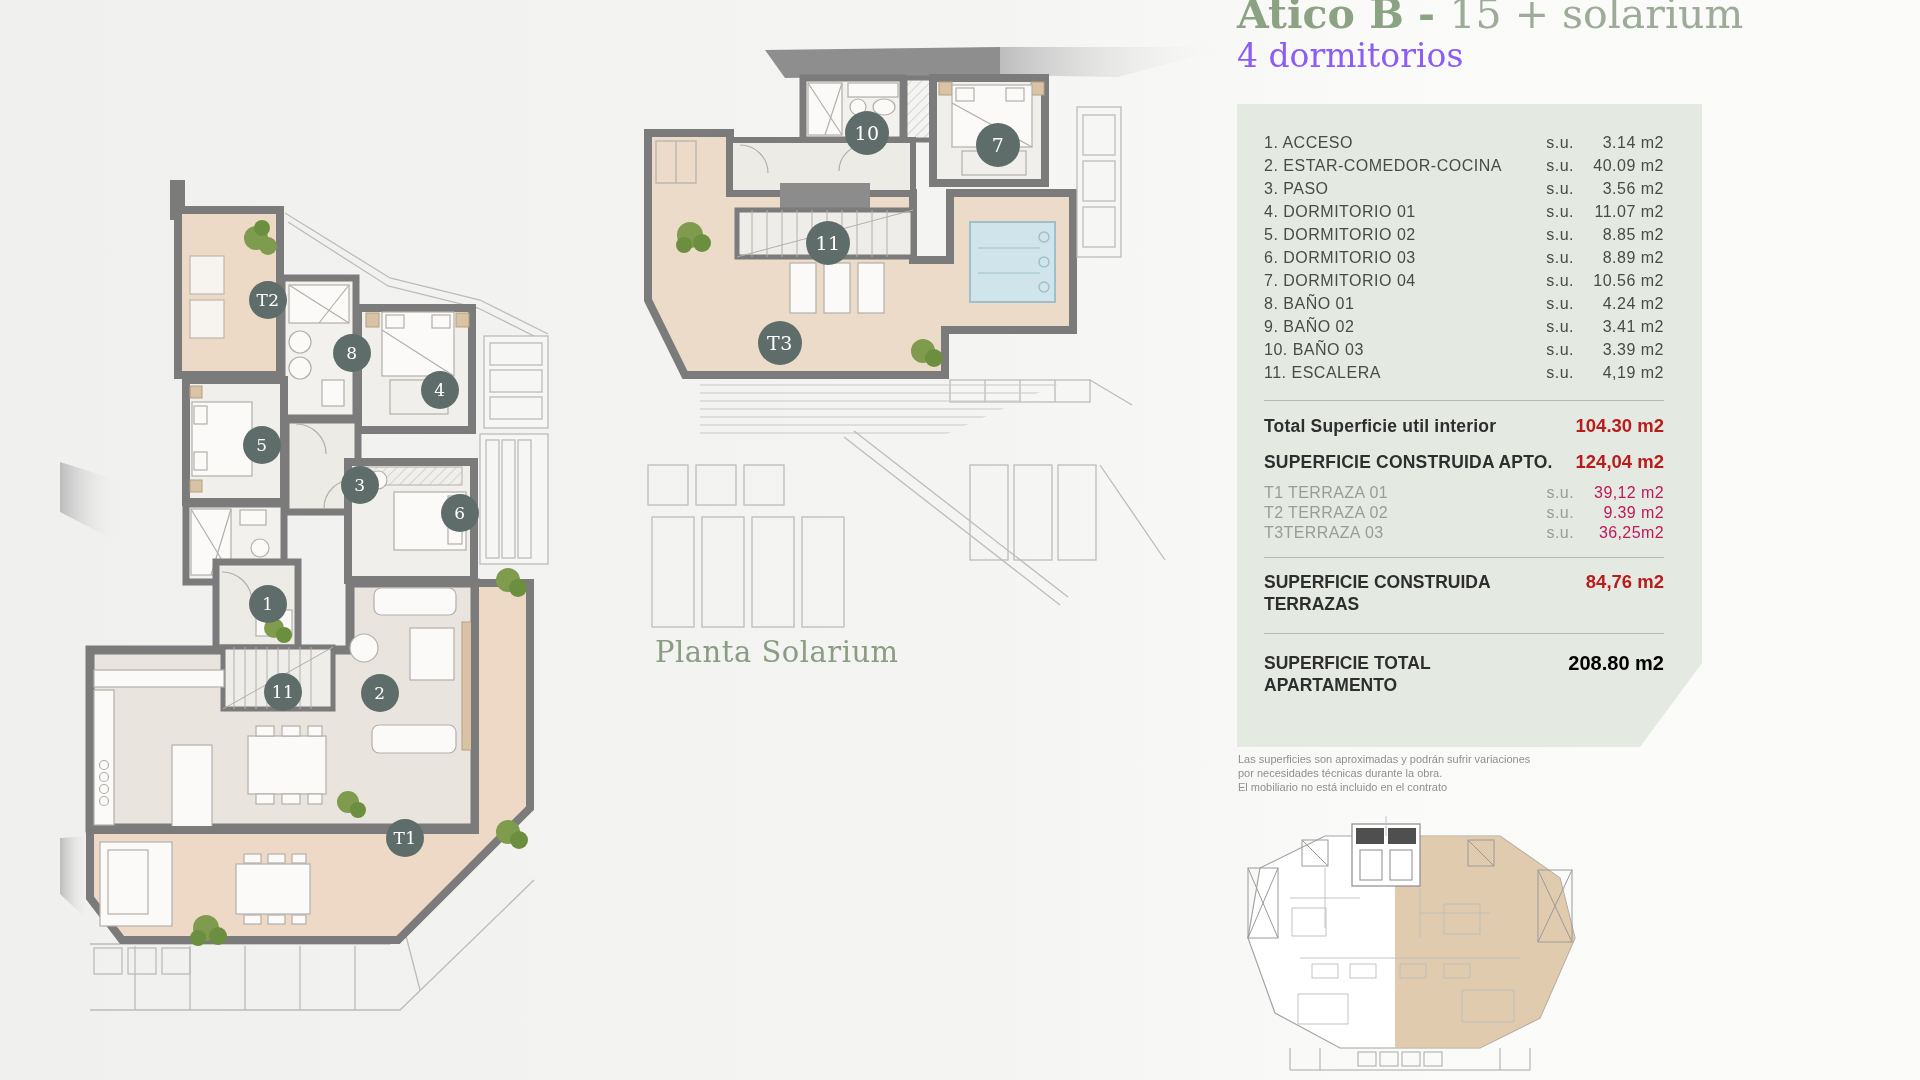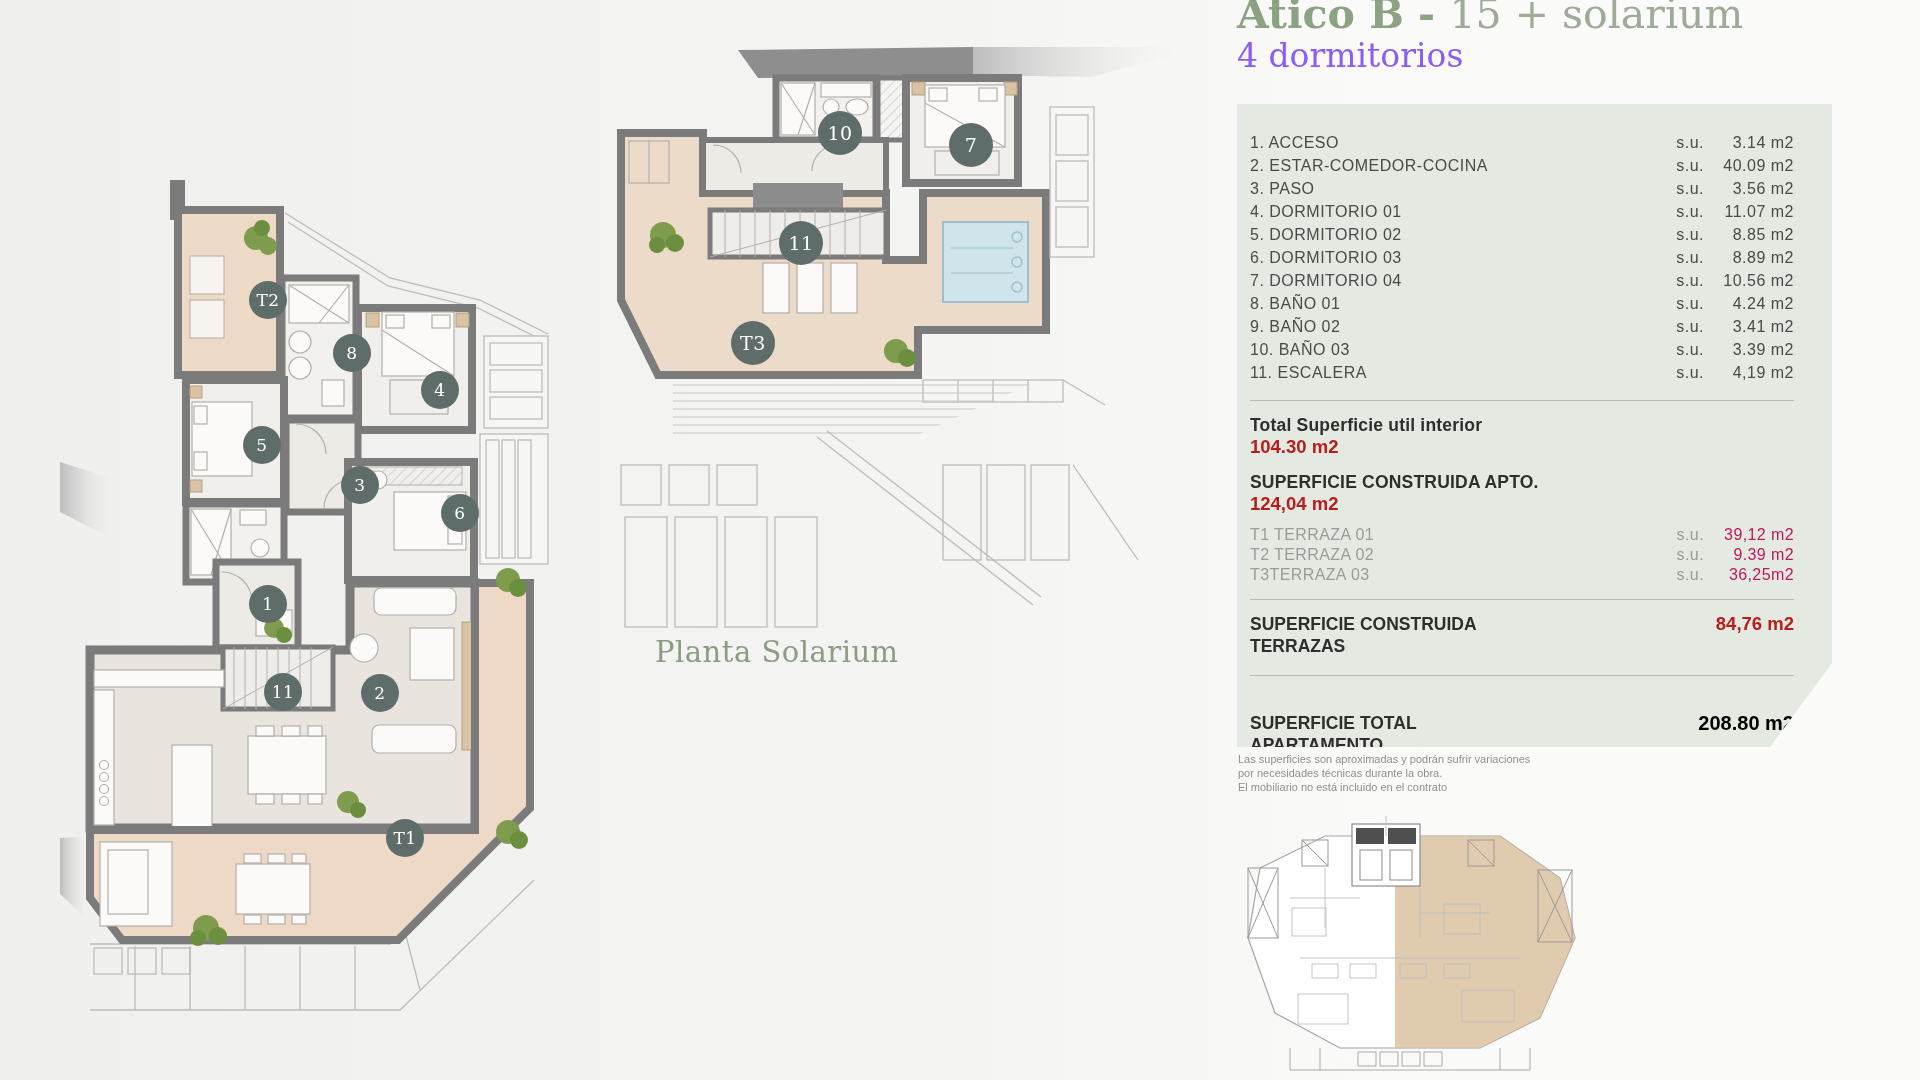--- a/index.html
+++ b/index.html
@@ -30,34 +30,34 @@
   }
   .title .bold { font-weight:bold; color:#8ba283; }
   .title .light { font-weight:normal; color:#9dab98; }
   .subtitle {
     position:absolute; left:1237px; top:36px;
     font-family:"DejaVu Serif", serif; font-size:33px; color:#8b5cf6;
   }
 
   
   .panel {
-    position:absolute; left:1237px; top:104px; width:595px; height:643px;
+    position:absolute; left:1237px; top:104px; width:465px; height:643px;
     background:#e4e9e1;
     clip-path:polygon(0 0, 100% 0, 100% calc(100% - 84px), calc(100% - 62px) 100%, 0 100%);
-    padding:30px 38px 0 13px;
+    padding:30px 38px 0 27px;
     color:#464646;
   }
   .room-row { display:flex; align-items:baseline; height:23px; font-size:16px; letter-spacing:.5px; color:#4a4a4a; }
   .room-row .lbl { flex:1; }
   .room-row .su  { width:38px; text-align:right; }
   .room-row .val { width:90px; text-align:right; }
 
   .divider { border-top:1px solid #b4bab0; margin-top:13px; }
 
-  .tot-row { display:flex; align-items:baseline; margin-top:14px;flex-direction:column; }
+  .tot-row { display:flex; align-items:baseline; margin-top:14px; }
   .tot-row .lbl { flex:1; font-weight:bold; font-size:17.5px; color:#2e2e2e; letter-spacing:.2px; }
   .tot-row .val { font-weight:bold; font-size:18.5px; color:#b91c1c; }
 
   .terr-row { display:flex; align-items:baseline; height:20px; font-size:16px; color:#9b9b9b; letter-spacing:.4px; }
   .terr-row .lbl { flex:1; }
   .terr-row .su  { width:38px; text-align:right; }
   .terr-row .val { width:90px; text-align:right; color:#be185d; }
 
   .block-row { display:flex; margin-top:13px; }
   .block-row .lines { flex:1; font-weight:bold; font-size:17.5px; line-height:22px; color:#2e2e2e; }
@@ -274,21 +274,21 @@
     <div class="marker" style="left:380px; top:210px;">4</div>
     <div class="marker" style="left:202px; top:265px;">5</div>
     <div class="marker" style="left:300px; top:305px;">3</div>
     <div class="marker" style="left:400px; top:333px;">6</div>
     <div class="marker" style="left:208px; top:424px;">1</div>
     <div class="marker" style="left:223px; top:512px;">11</div>
     <div class="marker" style="left:320px; top:513px;">2</div>
     <div class="marker" style="left:345px; top:658px;">T1</div>
   </div>
 
-  <div class="plan" style="left:613px; top:45px; width:600px; height:600px;">
+  <div class="plan" style="left:640px; top:45px; width:600px; height:600px;">
     <svg width="600" height="600" viewBox="0 0 600 600">
       <defs>
         <linearGradient id="roofFade" x1="0" y1="0" x2="1" y2="0">
           <stop offset="0" stop-color="#bdbdbd"></stop>
             <stop offset="1" stop-color="#f7f7f6" stop-opacity="0"></stop>
         </linearGradient>
         <pattern id="hatch2" width="7" height="7" patternUnits="userSpaceOnUse" patternTransform="rotate(45)">
           <line x1="0" y1="0" x2="0" y2="7" stroke="#b9b6b0" stroke-width="1"></line>
         </pattern>
         <pattern id="hlines" width="8" height="8" patternUnits="userSpaceOnUse">
@@ -504,21 +504,21 @@
     <div class="block-row">
       <span class="lines">
         <span>SUPERFICIE CONSTRUIDA</span><br>
         <span>TERRAZAS</span>
       </span>
       <span class="val">84,76 m2</span>
     </div>
 
     <div class="divider" style="margin-top:18px;"></div>
 
-    <div class="block-row" style="margin-top:36px;">
+    <div class="block-row" style="margin-top:18px;">
       <span class="lines">
         <span>SUPERFICIE TOTAL</span><br>
         <span>APARTAMENTO</span>
       </span>
       <span class="val gold">208.80 m2</span>
     </div>
   </div>
 
   <div class="disclaimer">
     <div>Las superficies son aproximadas y podrán sufrir variaciones</div>

